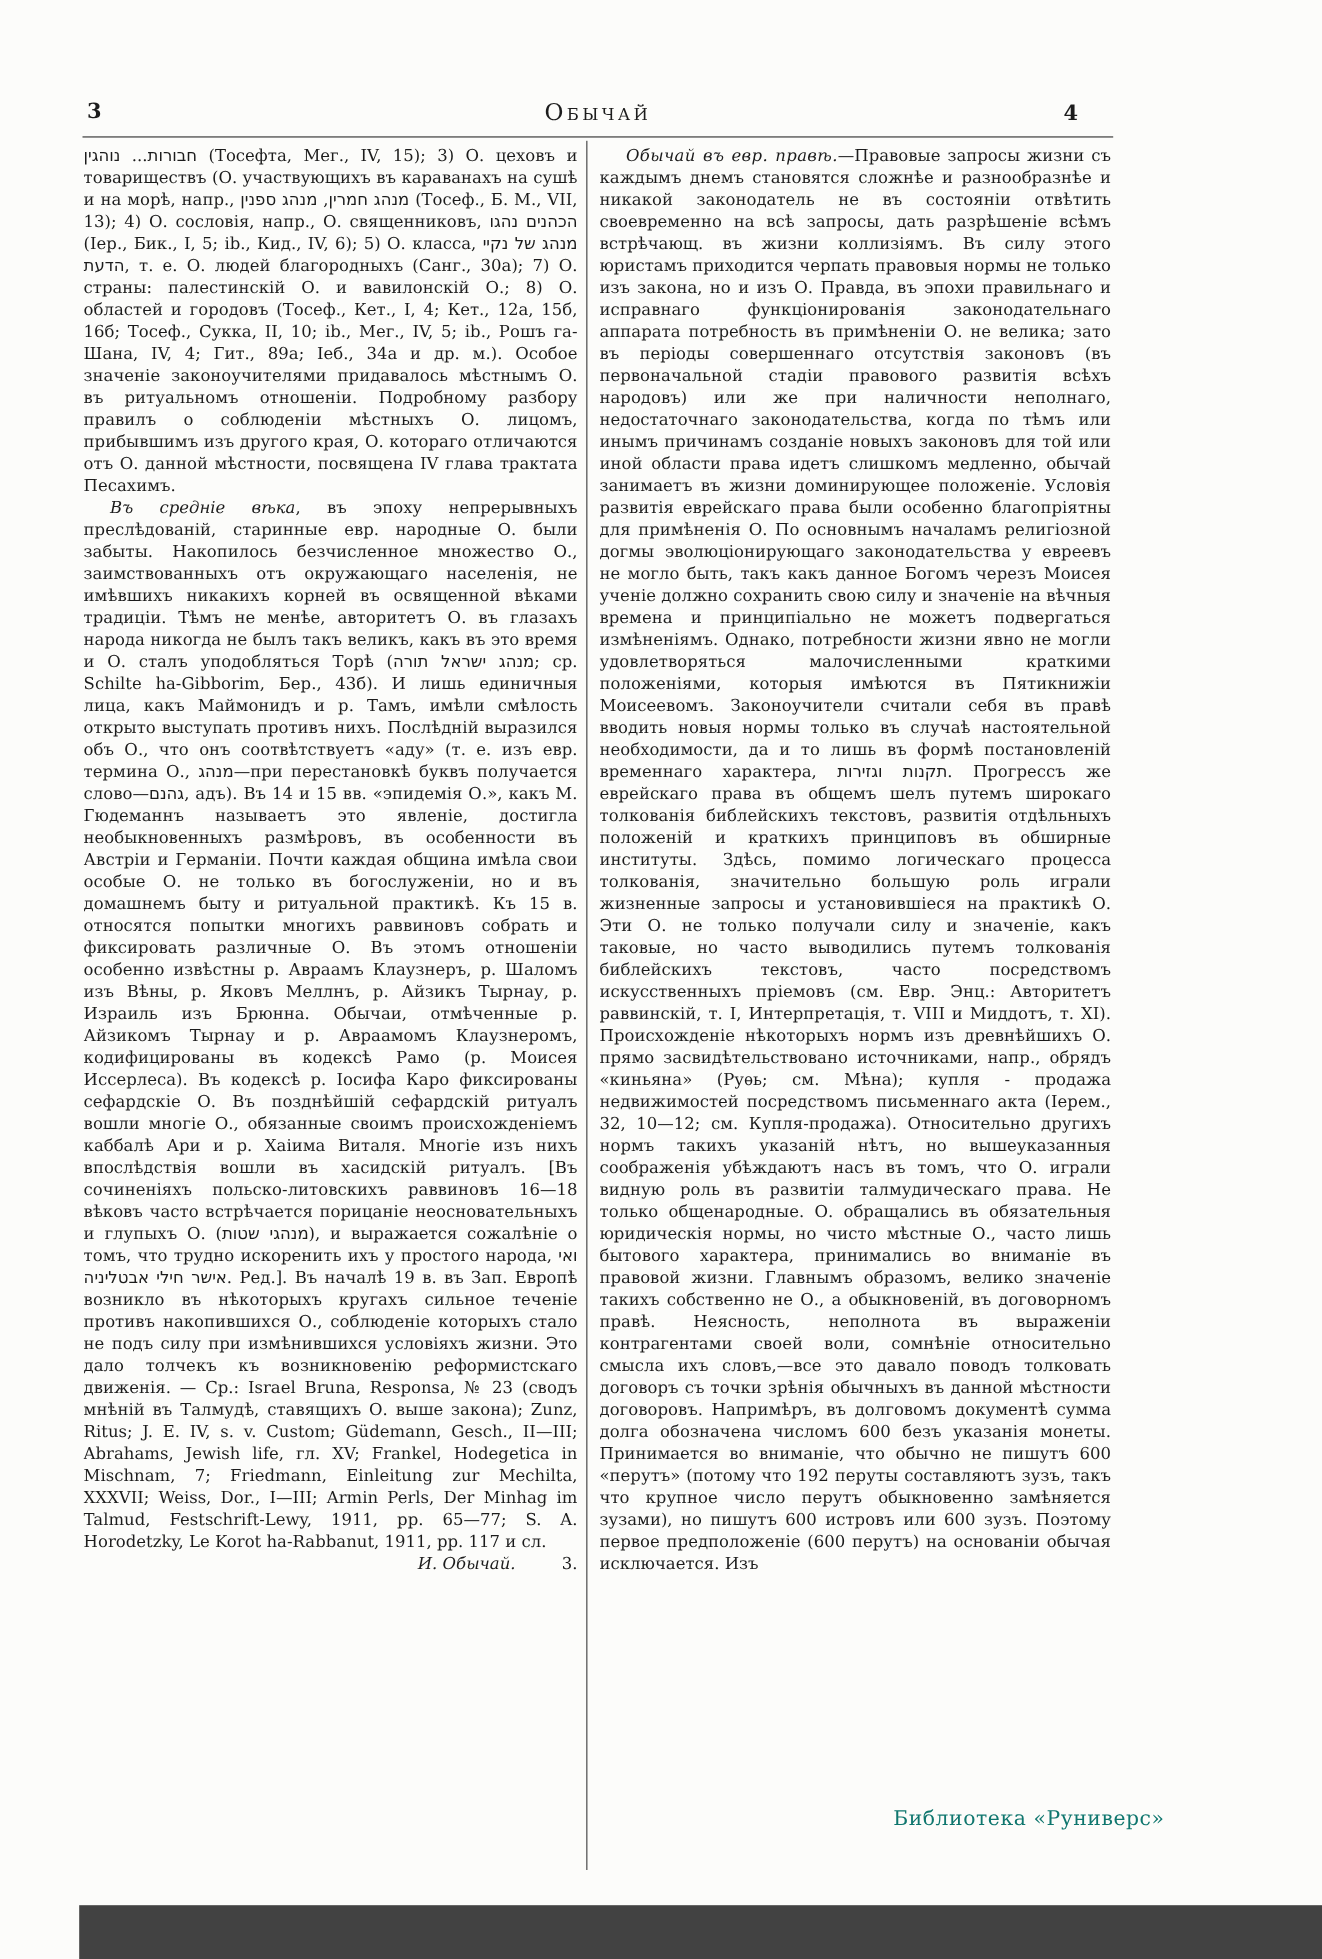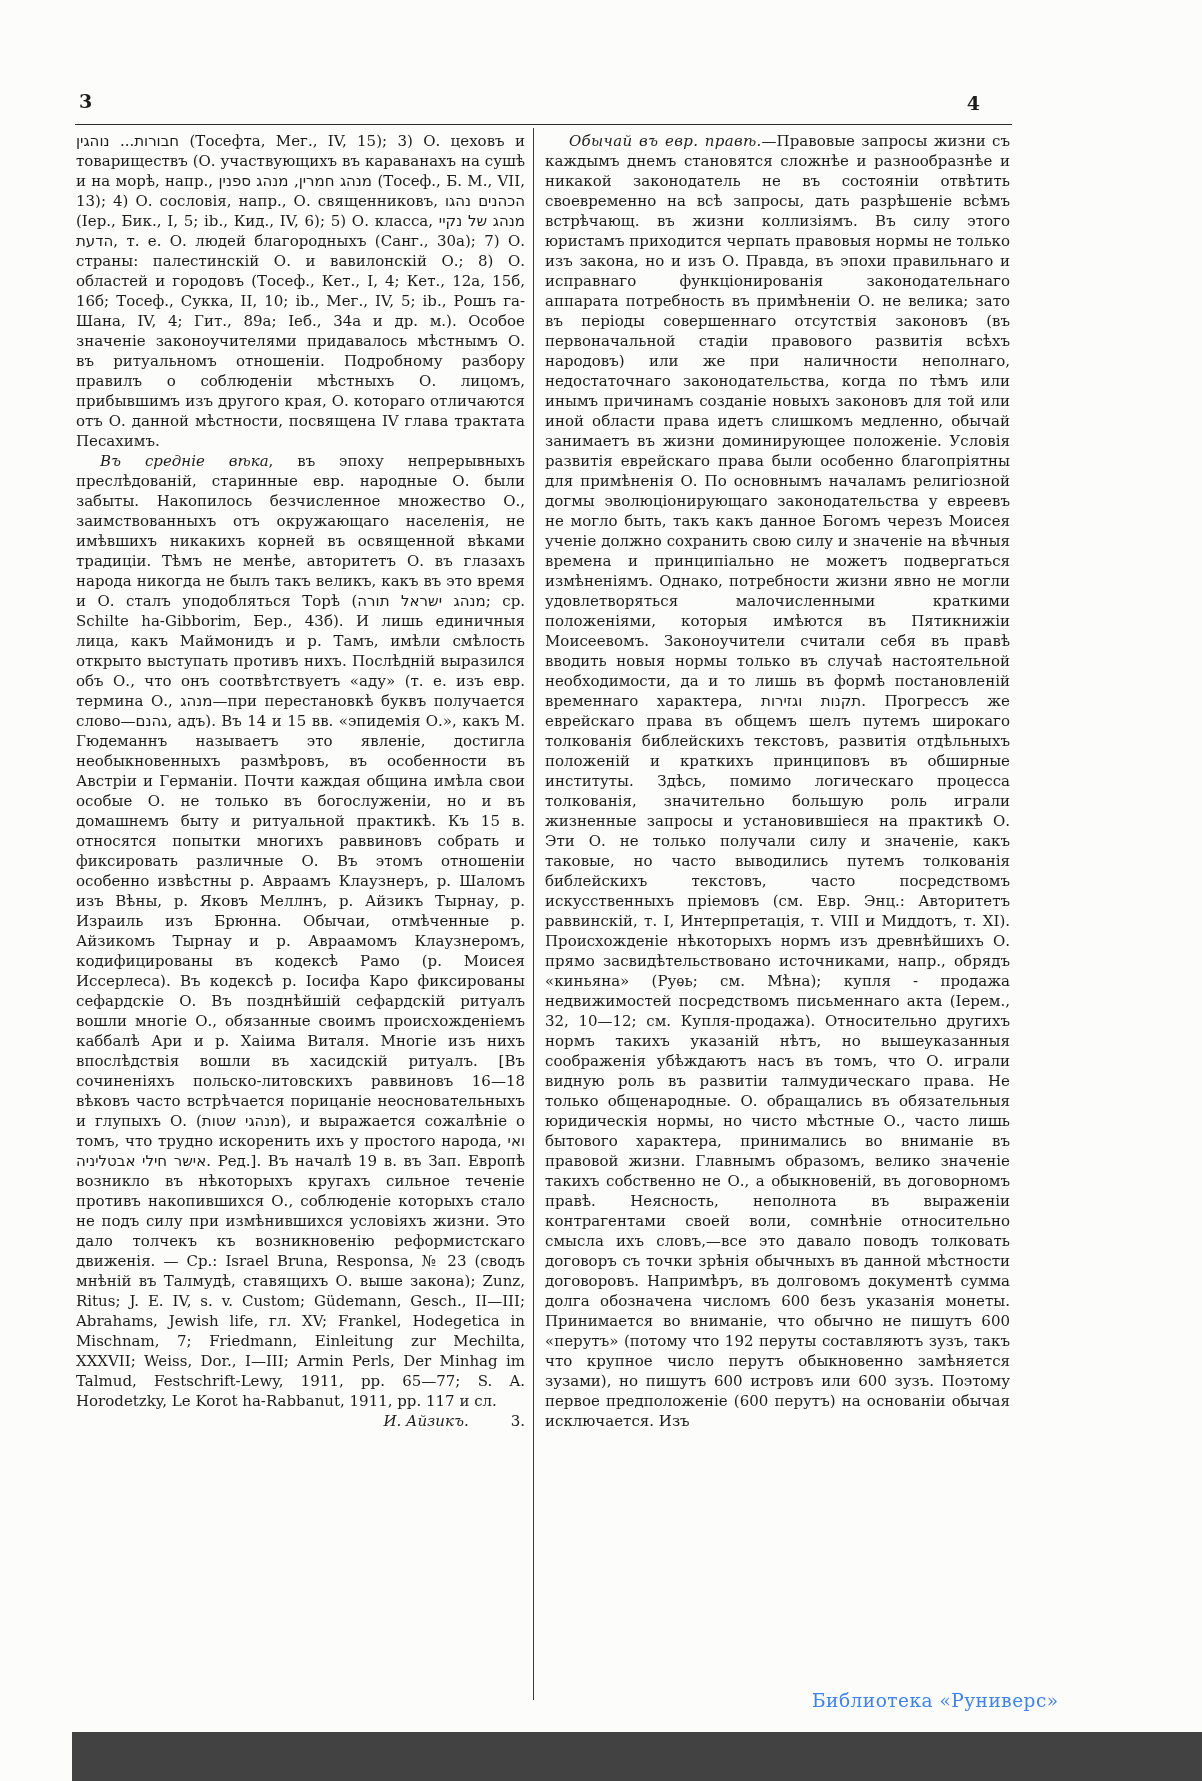--- a/index.html
+++ b/index.html
@@ -54,49 +54,50 @@
   .column p { margin: 0; padding: 0; }
   .column p.indent { text-indent: 24px; }
   .lead-italic { font-style: italic; }
   .lead-bold-italic { font-style: italic; font-weight: normal; letter-spacing: 0.3px; }
   .author-sig {
     float: right; font-style: italic; margin-left: 12px;
   }
   .sig-num { float: right; margin-left: 18px; }
   .watermark {
     position: absolute;
-    left: 812px; top: 1690px; width: 200px;
+    left: 812px; top: 1643px; width: 200px;
     font-size: 18.5px;
-    color: #3b82f6;
+    color: #0f766e;
     letter-spacing: 0.5px;
     white-space: nowrap;
   }
   .scan-bar {
     position: absolute;
     left: 72px; top: 1732px; right: 0; bottom: 0;
     background: #424242;
   }
 </style>
 </head>
 <body>
 
 <div class="page-header">
   <span class="pagenum-left">3</span>
+  <div class="header-title">Обычай</div>
   <span class="pagenum-right">4</span>
 </div>
 
 <div class="header-rule"></div>
 <div class="col-divider"></div>
 
 <div class="column col-left">
   <p>חבורות... נוהגין (Тосефта, Мег., IV, 15); 3) О. цеховъ и товариществъ (О. участвующихъ въ караванахъ на сушѣ и на морѣ, напр., מנהג חמרין, מנהג ספנין (Тосеф., Б. М., VII, 13); 4) О. сословія, напр., О. священниковъ, הכהנים נהגו (Іер., Бик., I, 5; ib., Кид., IV, 6); 5) О. класса, מנהג של נקיי הדעת, т. е. О. людей благородныхъ (Санг., 30а); 7) О. страны: палестинскій О. и вавилонскій О.; 8) О. областей и городовъ (Тосеф., Кет., I, 4; Кет., 12а, 15б, 16б; Тосеф., Сукка, II, 10; ib., Мег., IV, 5; ib., Рошъ га-Шана, IV, 4; Гит., 89а; Іеб., 34а и др. м.). Особое значеніе законоучителями придавалось мѣстнымъ О. въ ритуальномъ отношеніи. Подробному разбору правилъ о соблюденіи мѣстныхъ О. лицомъ, прибывшимъ изъ другого края, О. котораго отличаются отъ О. данной мѣстности, посвящена IV глава трактата Песахимъ.</p>
   <p class="indent">
     <span class="lead-italic">Въ средніе вѣка</span><span>, въ эпоху непрерывныхъ преслѣдованій, старинные евр. народные О. были забыты. Накопилось безчисленное множество О., заимствованныхъ отъ окружающаго населенія, не имѣвшихъ никакихъ корней въ освященной вѣками традиціи. Тѣмъ не менѣе, авторитетъ О. въ глазахъ народа никогда не былъ такъ великъ, какъ въ это время и О. сталъ уподобляться Торѣ (מנהג ישראל תורה; ср. Schilte ha-Gibborim, Бер., 43б). И лишь единичныя лица, какъ Маймонидъ и р. Тамъ, имѣли смѣлость открыто выступать противъ нихъ. Послѣдній выразился объ О., что онъ соотвѣтствуетъ «аду» (т. е. изъ евр. термина О., מנהג—при перестановкѣ буквъ получается слово—גהנם, адъ). Въ 14 и 15 вв. «эпидемія О.», какъ М. Гюдеманнъ называетъ это явленіе, достигла необыкновенныхъ размѣровъ, въ особенности въ Австріи и Германіи. Почти каждая община имѣла свои особые О. не только въ богослуженіи, но и въ домашнемъ быту и ритуальной практикѣ. Къ 15 в. относятся попытки многихъ раввиновъ собрать и фиксировать различные О. Въ этомъ отношеніи особенно извѣстны р. Авраамъ Клаузнеръ, р. Шаломъ изъ Вѣны, р. Яковъ Меллнъ, р. Айзикъ Тырнау, р. Израиль изъ Брюнна. Обычаи, отмѣченные р. Айзикомъ Тырнау и р. Авраамомъ Клаузнеромъ, кодифицированы въ кодексѣ Рамо (р. Моисея Иссерлеса). Въ кодексѣ р. Іосифа Каро фиксированы сефардскіе О. Въ позднѣйшій сефардскій ритуалъ вошли многіе О., обязанные своимъ происхожденіемъ каббалѣ Ари и р. Хаіима Виталя. Многіе изъ нихъ впослѣдствія вошли въ хасидскій ритуалъ. [Въ сочиненіяхъ польско-литовскихъ раввиновъ 16—18 вѣковъ часто встрѣчается порицаніе неосновательныхъ и глупыхъ О. (מנהגי שטות), и выражается сожалѣніе о томъ, что трудно искоренить ихъ у простого народа, ואי אישר חילי אבטליניה. Ред.]. Въ началѣ 19 в. въ Зап. Европѣ возникло въ нѣкоторыхъ кругахъ сильное теченіе противъ накопившихся О., соблюденіе которыхъ стало не подъ силу при измѣнившихся условіяхъ жизни. Это дало толчекъ къ возникновенію реформистскаго движенія. — Ср.: Israel Bruna, Responsa, № 23 (сводъ мнѣній въ Талмудѣ, ставящихъ О. выше закона); Zunz, Ritus; J. E. IV, s. v. Custom; Güdemann, Gesch., II—III; Abrahams, Jewish life, гл. XV; Frankel, Hodegetica in Mischnam, 7; Friedmann, Einleitung zur Mechilta, XXXVII; Weiss, Dor., I—III; Armin Perls, Der Minhag im Talmud, Festschrift-Lewy, 1911, pp. 65—77; S. A. Horodetzky, Le Korot ha-Rabbanut, 1911, pp. 117 и сл.</span>
     <span class="sig-num">3.</span>
-    <span class="author-sig">И. Айзикъ.</span>
+    <span class="author-sig">И. Обычай.</span>
   </p>
 </div>
 
 <div class="column col-right">
   <p class="indent">
     <span class="lead-bold-italic">Обычай въ евр. правѣ.</span><span>—Правовые запросы жизни съ каждымъ днемъ становятся сложнѣе и разнообразнѣе и никакой законодатель не въ состояніи отвѣтить своевременно на всѣ запросы, дать разрѣшеніе всѣмъ встрѣчающ. въ жизни коллизіямъ. Въ силу этого юристамъ приходится черпать правовыя нормы не только изъ закона, но и изъ О. Правда, въ эпохи правильнаго и исправнаго функціонированія законодательнаго аппарата потребность въ примѣненіи О. не велика; зато въ періоды совершеннаго отсутствія законовъ (въ первоначальной стадіи правового развитія всѣхъ народовъ) или же при наличности неполнаго, недостаточнаго законодательства, когда по тѣмъ или инымъ причинамъ созданіе новыхъ законовъ для той или иной области права идетъ слишкомъ медленно, обычай занимаетъ въ жизни доминирующее положеніе. Условія развитія еврейскаго права были особенно благопріятны для примѣненія О. По основнымъ началамъ религіозной догмы эволюціонирующаго законодательства у евреевъ не могло быть, такъ какъ данное Богомъ черезъ Моисея ученіе должно сохранить свою силу и значеніе на вѣчныя времена и принципіально не можетъ подвергаться измѣненіямъ. Однако, потребности жизни явно не могли удовлетворяться малочисленными краткими положеніями, которыя имѣются въ Пятикнижіи Моисеевомъ. Законоучители считали себя въ правѣ вводить новыя нормы только въ случаѣ настоятельной необходимости, да и то лишь въ формѣ постановленій временнаго характера, תקנות וגזירות. Прогрессъ же еврейскаго права въ общемъ шелъ путемъ широкаго толкованія библейскихъ текстовъ, развитія отдѣльныхъ положеній и краткихъ принциповъ въ обширные институты. Здѣсь, помимо логическаго процесса толкованія, значительно большую роль играли жизненные запросы и установившіеся на практикѣ О. Эти О. не только получали силу и значеніе, какъ таковые, но часто выводились путемъ толкованія библейскихъ текстовъ, часто посредствомъ искусственныхъ пріемовъ (см. Евр. Энц.: Авторитетъ раввинскій, т. I, Интерпретація, т. VIII и Миддотъ, т. XI). Происхожденіе нѣкоторыхъ нормъ изъ древнѣйшихъ О. прямо засвидѣтельствовано источниками, напр., обрядъ «киньяна» (Руѳь; см. Мѣна); купля - продажа недвижимостей посредствомъ письменнаго акта (Іерем., 32, 10—12; см. Купля-продажа). Относительно другихъ нормъ такихъ указаній нѣтъ, но вышеуказанныя соображенія убѣждаютъ насъ въ томъ, что О. играли видную роль въ развитіи талмудическаго права. Не только общенародные. О. обращались въ обязательныя юридическія нормы, но чисто мѣстные О., часто лишь бытового характера, принимались во вниманіе въ правовой жизни. Главнымъ образомъ, велико значеніе такихъ собственно не О., а обыкновеній, въ договорномъ правѣ. Неясность, неполнота въ выраженіи контрагентами своей воли, сомнѣніе относительно смысла ихъ словъ,—все это давало поводъ толковать договоръ съ точки зрѣнія обычныхъ въ данной мѣстности договоровъ. Напримѣръ, въ долговомъ документѣ сумма долга обозначена числомъ 600 безъ указанія монеты. Принимается во вниманіе, что обычно не пишутъ 600 «перутъ» (потому что 192 перуты составляютъ зузъ, такъ что крупное число перутъ обыкновенно замѣняется зузами), но пишутъ 600 истровъ или 600 зузъ. Поэтому первое предположеніе (600 перутъ) на основаніи обычая исключается. Изъ</span>
   </p>
 </div>
 
 <div class="watermark">Библиотека «Руниверс»</div>

